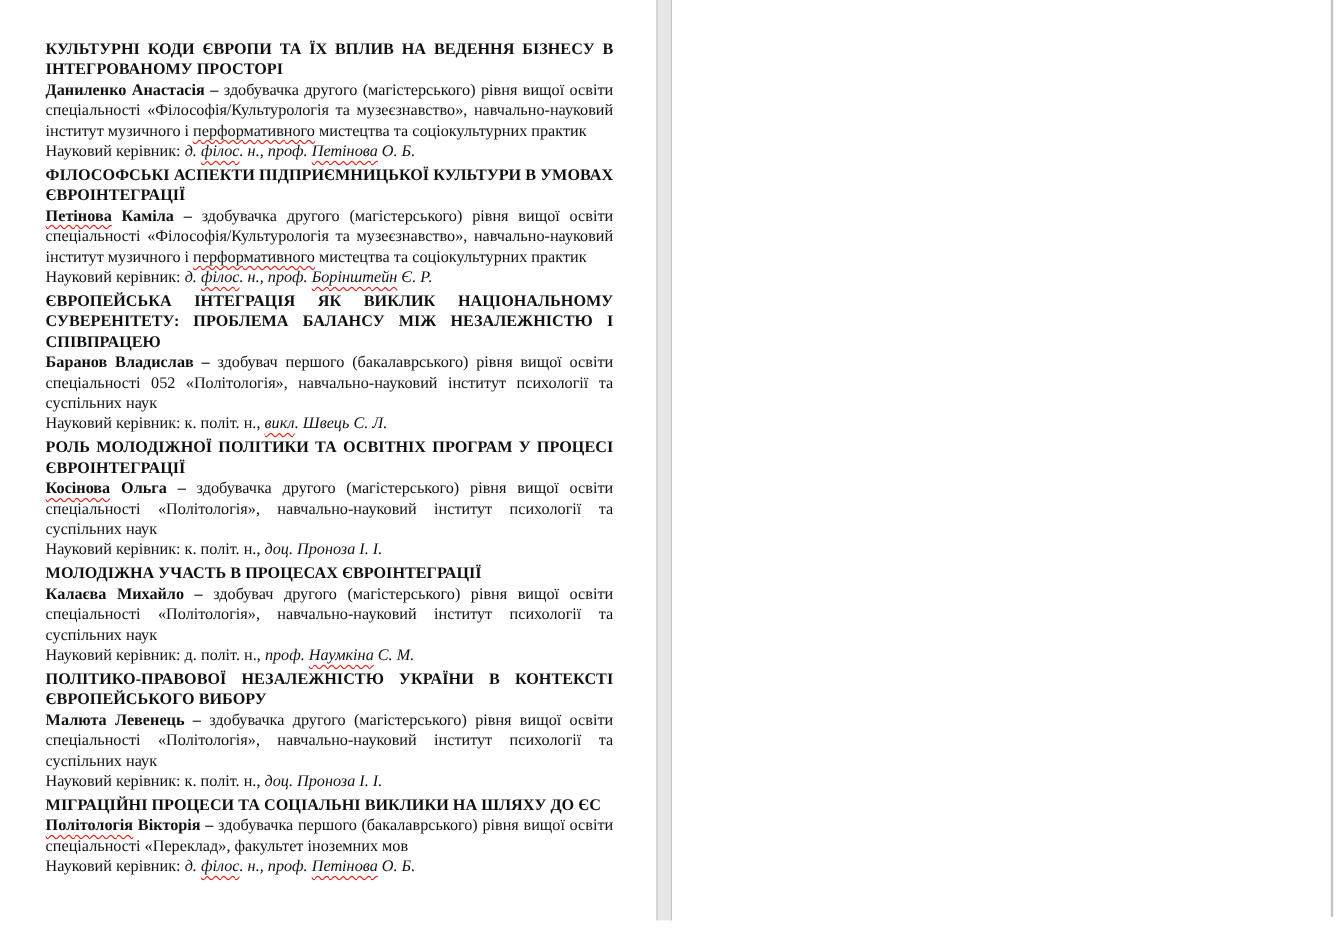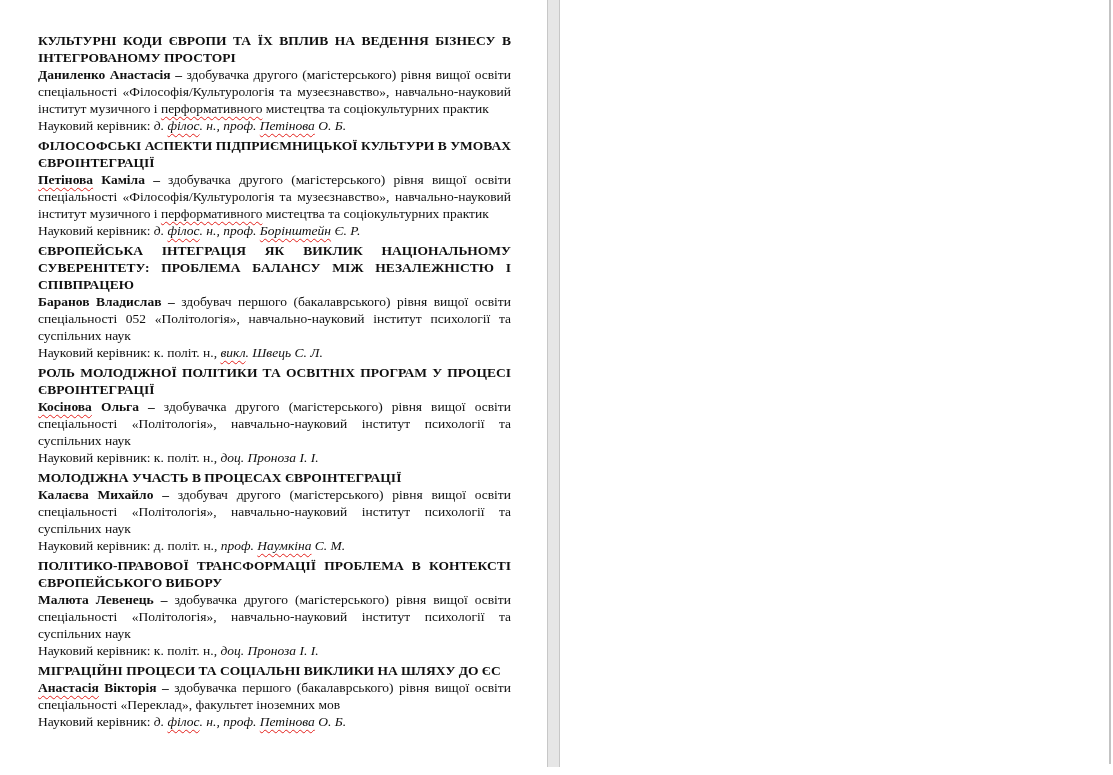--- a/index.html
+++ b/index.html
@@ -90,28 +90,28 @@
     <p class="esup"><span class="esup-prefix">Науковий керівник: к. політ. н., </span><span class="esup-italic">доц. Проноза І. І.</span></p>
   </div>
 
   <div class="entry">
     <p class="etitle">МОЛОДІЖНА УЧАСТЬ В ПРОЦЕСАХ ЄВРОІНТЕГРАЦІЇ</p>
     <p class="ebody"><span class="ename">Калаєва Михайло –</span><span class="erest"> здобувач другого (магістерського) рівня вищої освіти спеціальності «Політологія», навчально-науковий інститут психології та суспільних наук</span></p>
     <p class="esup"><span class="esup-prefix">Науковий керівник: д. політ. н., </span><span class="esup-italic">проф. <span class="sq">Наумкіна</span> С. М.</span></p>
   </div>
 
   <div class="entry">
-    <p class="etitle">ПОЛІТИКО-ПРАВОВОЇ ТРАНСФОРМАЦІЇ ПРОБЛЕМА В КОНТЕКСТІ ЄВРОПЕЙСЬКОГО ВИБОРУ</p>
+    <p class="etitle">ПОЛІТИКО-ПРАВОВОЇ НЕЗАЛЕЖНІСТЮ УКРАЇНИ В КОНТЕКСТІ ЄВРОПЕЙСЬКОГО ВИБОРУ</p>
     <p class="ebody"><span class="ename">Малюта Левенець –</span><span class="erest"> здобувачка другого (магістерського) рівня вищої освіти спеціальності «Політологія», навчально-науковий інститут психології та суспільних наук</span></p>
     <p class="esup"><span class="esup-prefix">Науковий керівник: к. політ. н., </span><span class="esup-italic">доц. Проноза І. І.</span></p>
   </div>
 
   <div class="entry">
     <p class="etitle">МІГРАЦІЙНІ ПРОЦЕСИ ТА СОЦІАЛЬНІ ВИКЛИКИ НА ШЛЯХУ ДО ЄС</p>
-    <p class="ebody"><span class="ename"><span class="sq">Анастасія</span> Вікторія –</span><span class="erest"> здобувачка першого (бакалаврського) рівня вищої освіти спеціальності «Переклад», факультет іноземних мов</span></p>
+    <p class="ebody"><span class="ename"><span class="sq">Політологія</span> Вікторія –</span><span class="erest"> здобувачка першого (бакалаврського) рівня вищої освіти спеціальності «Переклад», факультет іноземних мов</span></p>
     <p class="esup"><span class="esup-prefix">Науковий керівник: </span><span class="esup-italic">д. <span class="sq">філос</span>. н., проф. <span class="sq">Петінова</span> О. Б.</span></p>
   </div>
 </div>
   </div>
 
   <div class="page-gap"></div>
 
   <div class="page page-right">
     
   </div>

